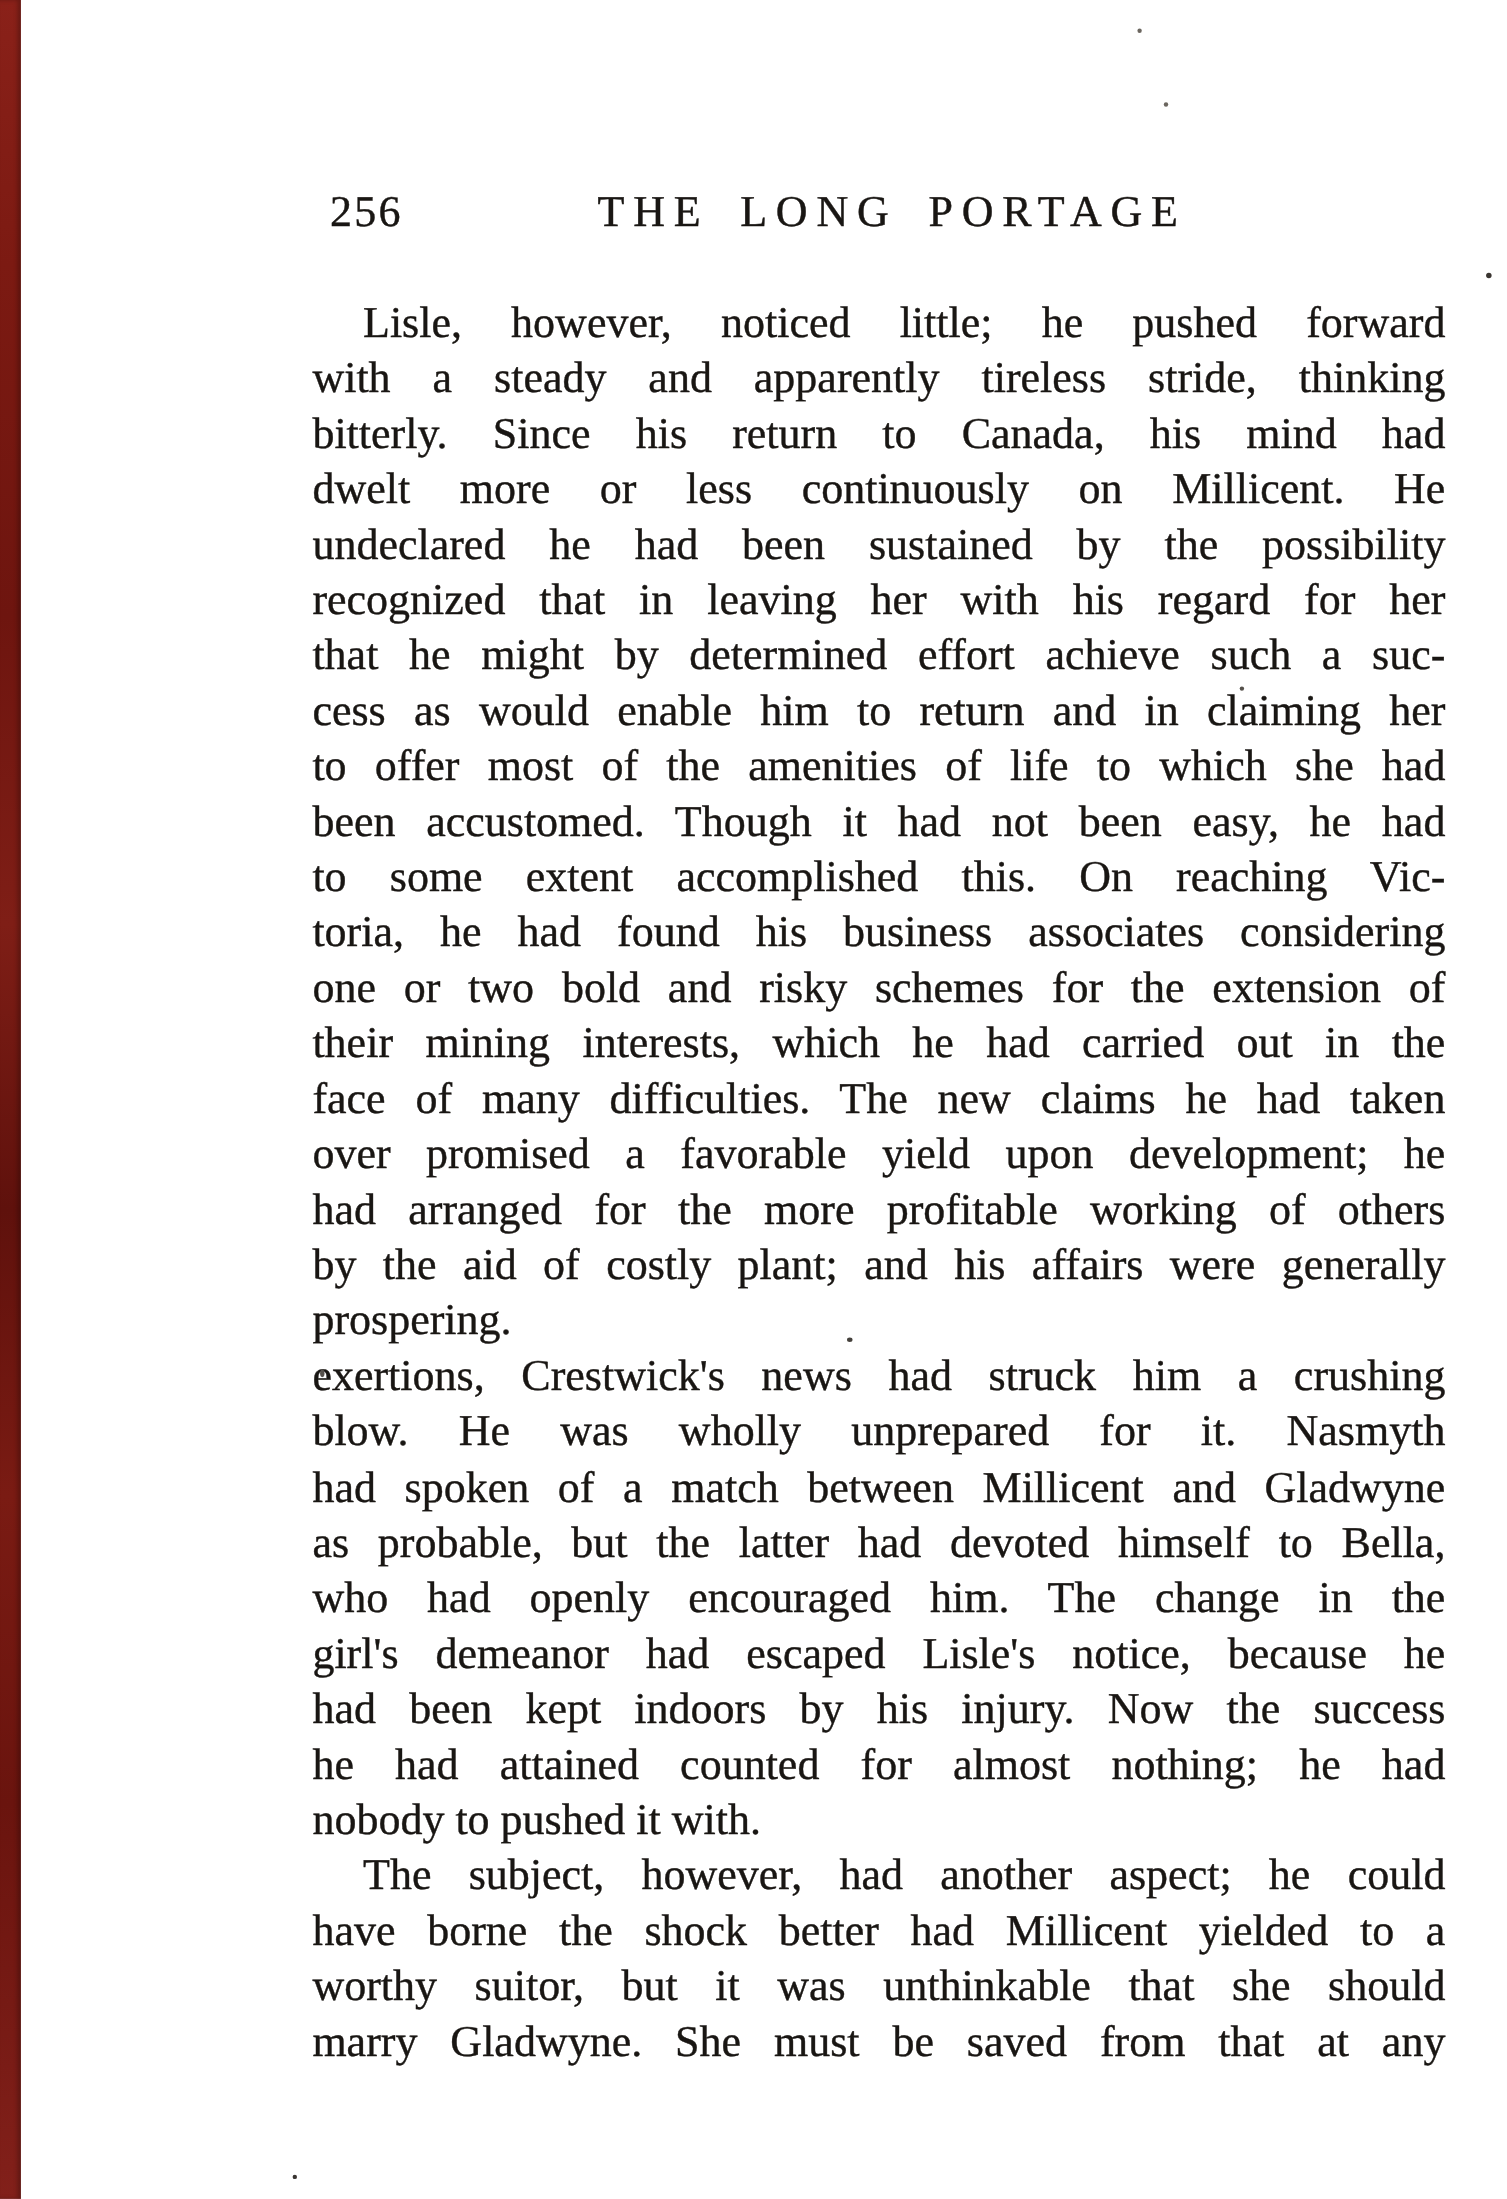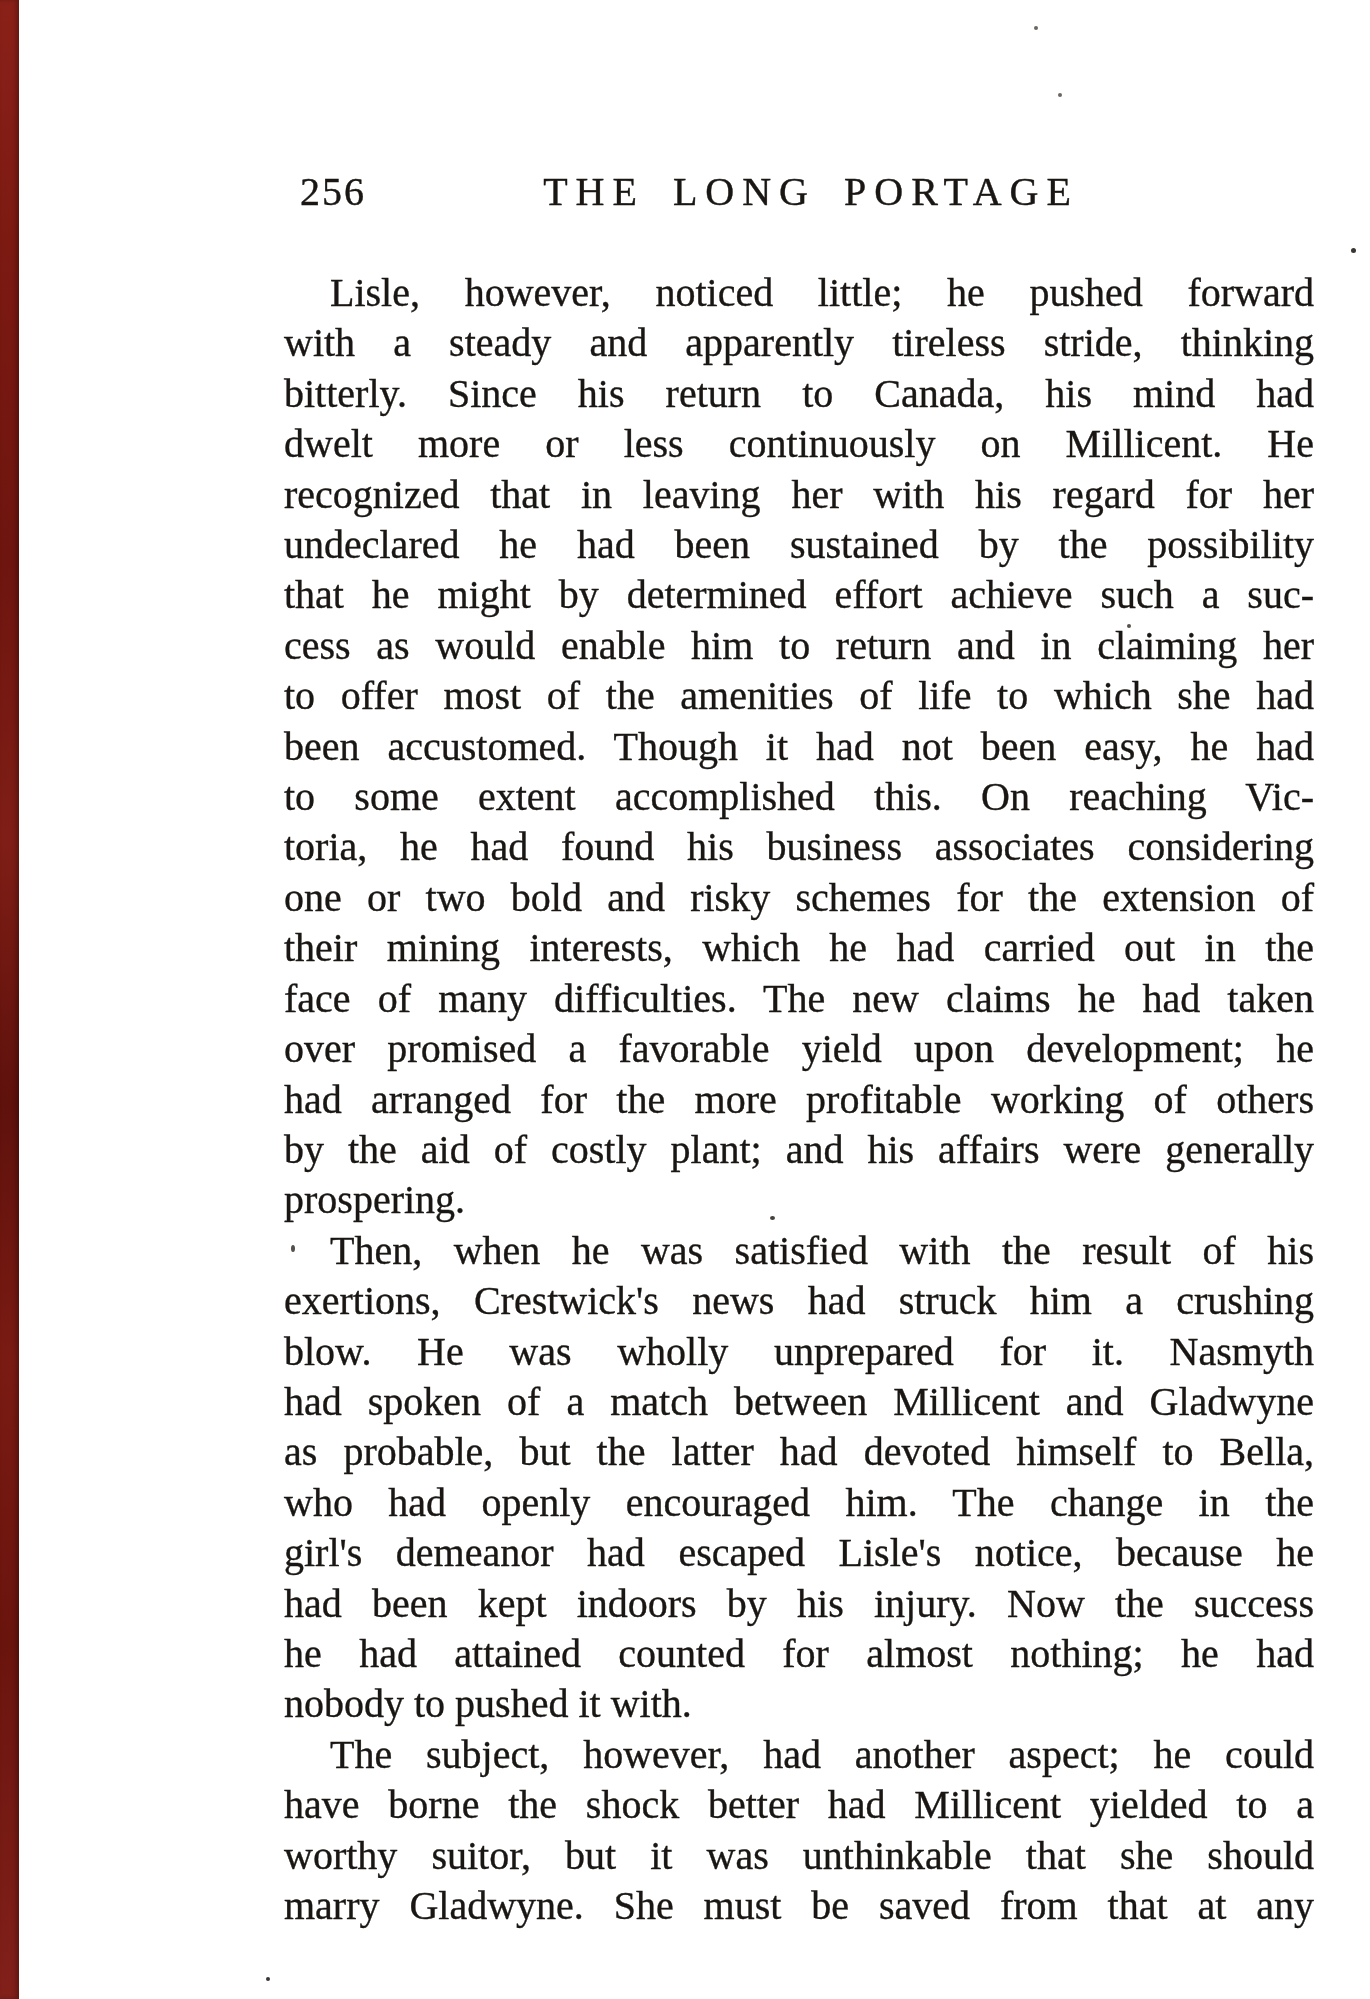--- a/index.html
+++ b/index.html
@@ -81,36 +81,35 @@
   <div class="header-row">
     <span class="page-number">256</span>
     <span class="running-title">THE LONG PORTAGE</span>
   </div>
 
   <div class="body-text" id="body-text">
       <div class="line indent">Lisle, however, noticed little; he pushed forward</div>
       <div class="line">with a steady and apparently tireless stride, thinking</div>
       <div class="line">bitterly.  Since his return to Canada, his mind had</div>
       <div class="line">dwelt more or less continuously on Millicent.  He</div>
+      <div class="line">undeclared he had been sustained by the possibility</div>
       <div class="line">recognized that in leaving her with his regard for her</div>
-      <div class="line">undeclared he had been sustained by the possibility</div>
       <div class="line">that he might by determined effort achieve such a suc-</div>
       <div class="line">cess as would enable him to return and in claiming her</div>
       <div class="line">to offer most of the amenities of life to which she had</div>
       <div class="line">been accustomed.  Though it had not been easy, he had</div>
       <div class="line">to some extent accomplished this.  On reaching Vic-</div>
       <div class="line">toria, he had found his business associates considering</div>
       <div class="line">one or two bold and risky schemes for the extension of</div>
       <div class="line">their mining interests, which he had carried out in the</div>
       <div class="line">face of many difficulties.  The new claims he had taken</div>
       <div class="line">over promised a favorable yield upon development; he</div>
       <div class="line">had arranged for the more profitable working of others</div>
       <div class="line">by the aid of costly plant; and his affairs were generally</div>
       <div class="line short">prospering.</div>
-      <div class="line indent">Then, when he was satisfied with the result of his</div>
       <div class="line">exertions, Crestwick's news had struck him a crushing</div>
       <div class="line">blow.  He was wholly unprepared for it.  Nasmyth</div>
       <div class="line">had spoken of a match between Millicent and Gladwyne</div>
       <div class="line">as probable, but the latter had devoted himself to Bella,</div>
       <div class="line">who had openly encouraged him.  The change in the</div>
       <div class="line">girl's demeanor had escaped Lisle's notice, because he</div>
       <div class="line">had been kept indoors by his injury.  Now the success</div>
       <div class="line">he had attained counted for almost nothing; he had</div>
       <div class="line short">nobody to pushed it with.</div>
       <div class="line indent">The subject, however, had another aspect; he could</div>

